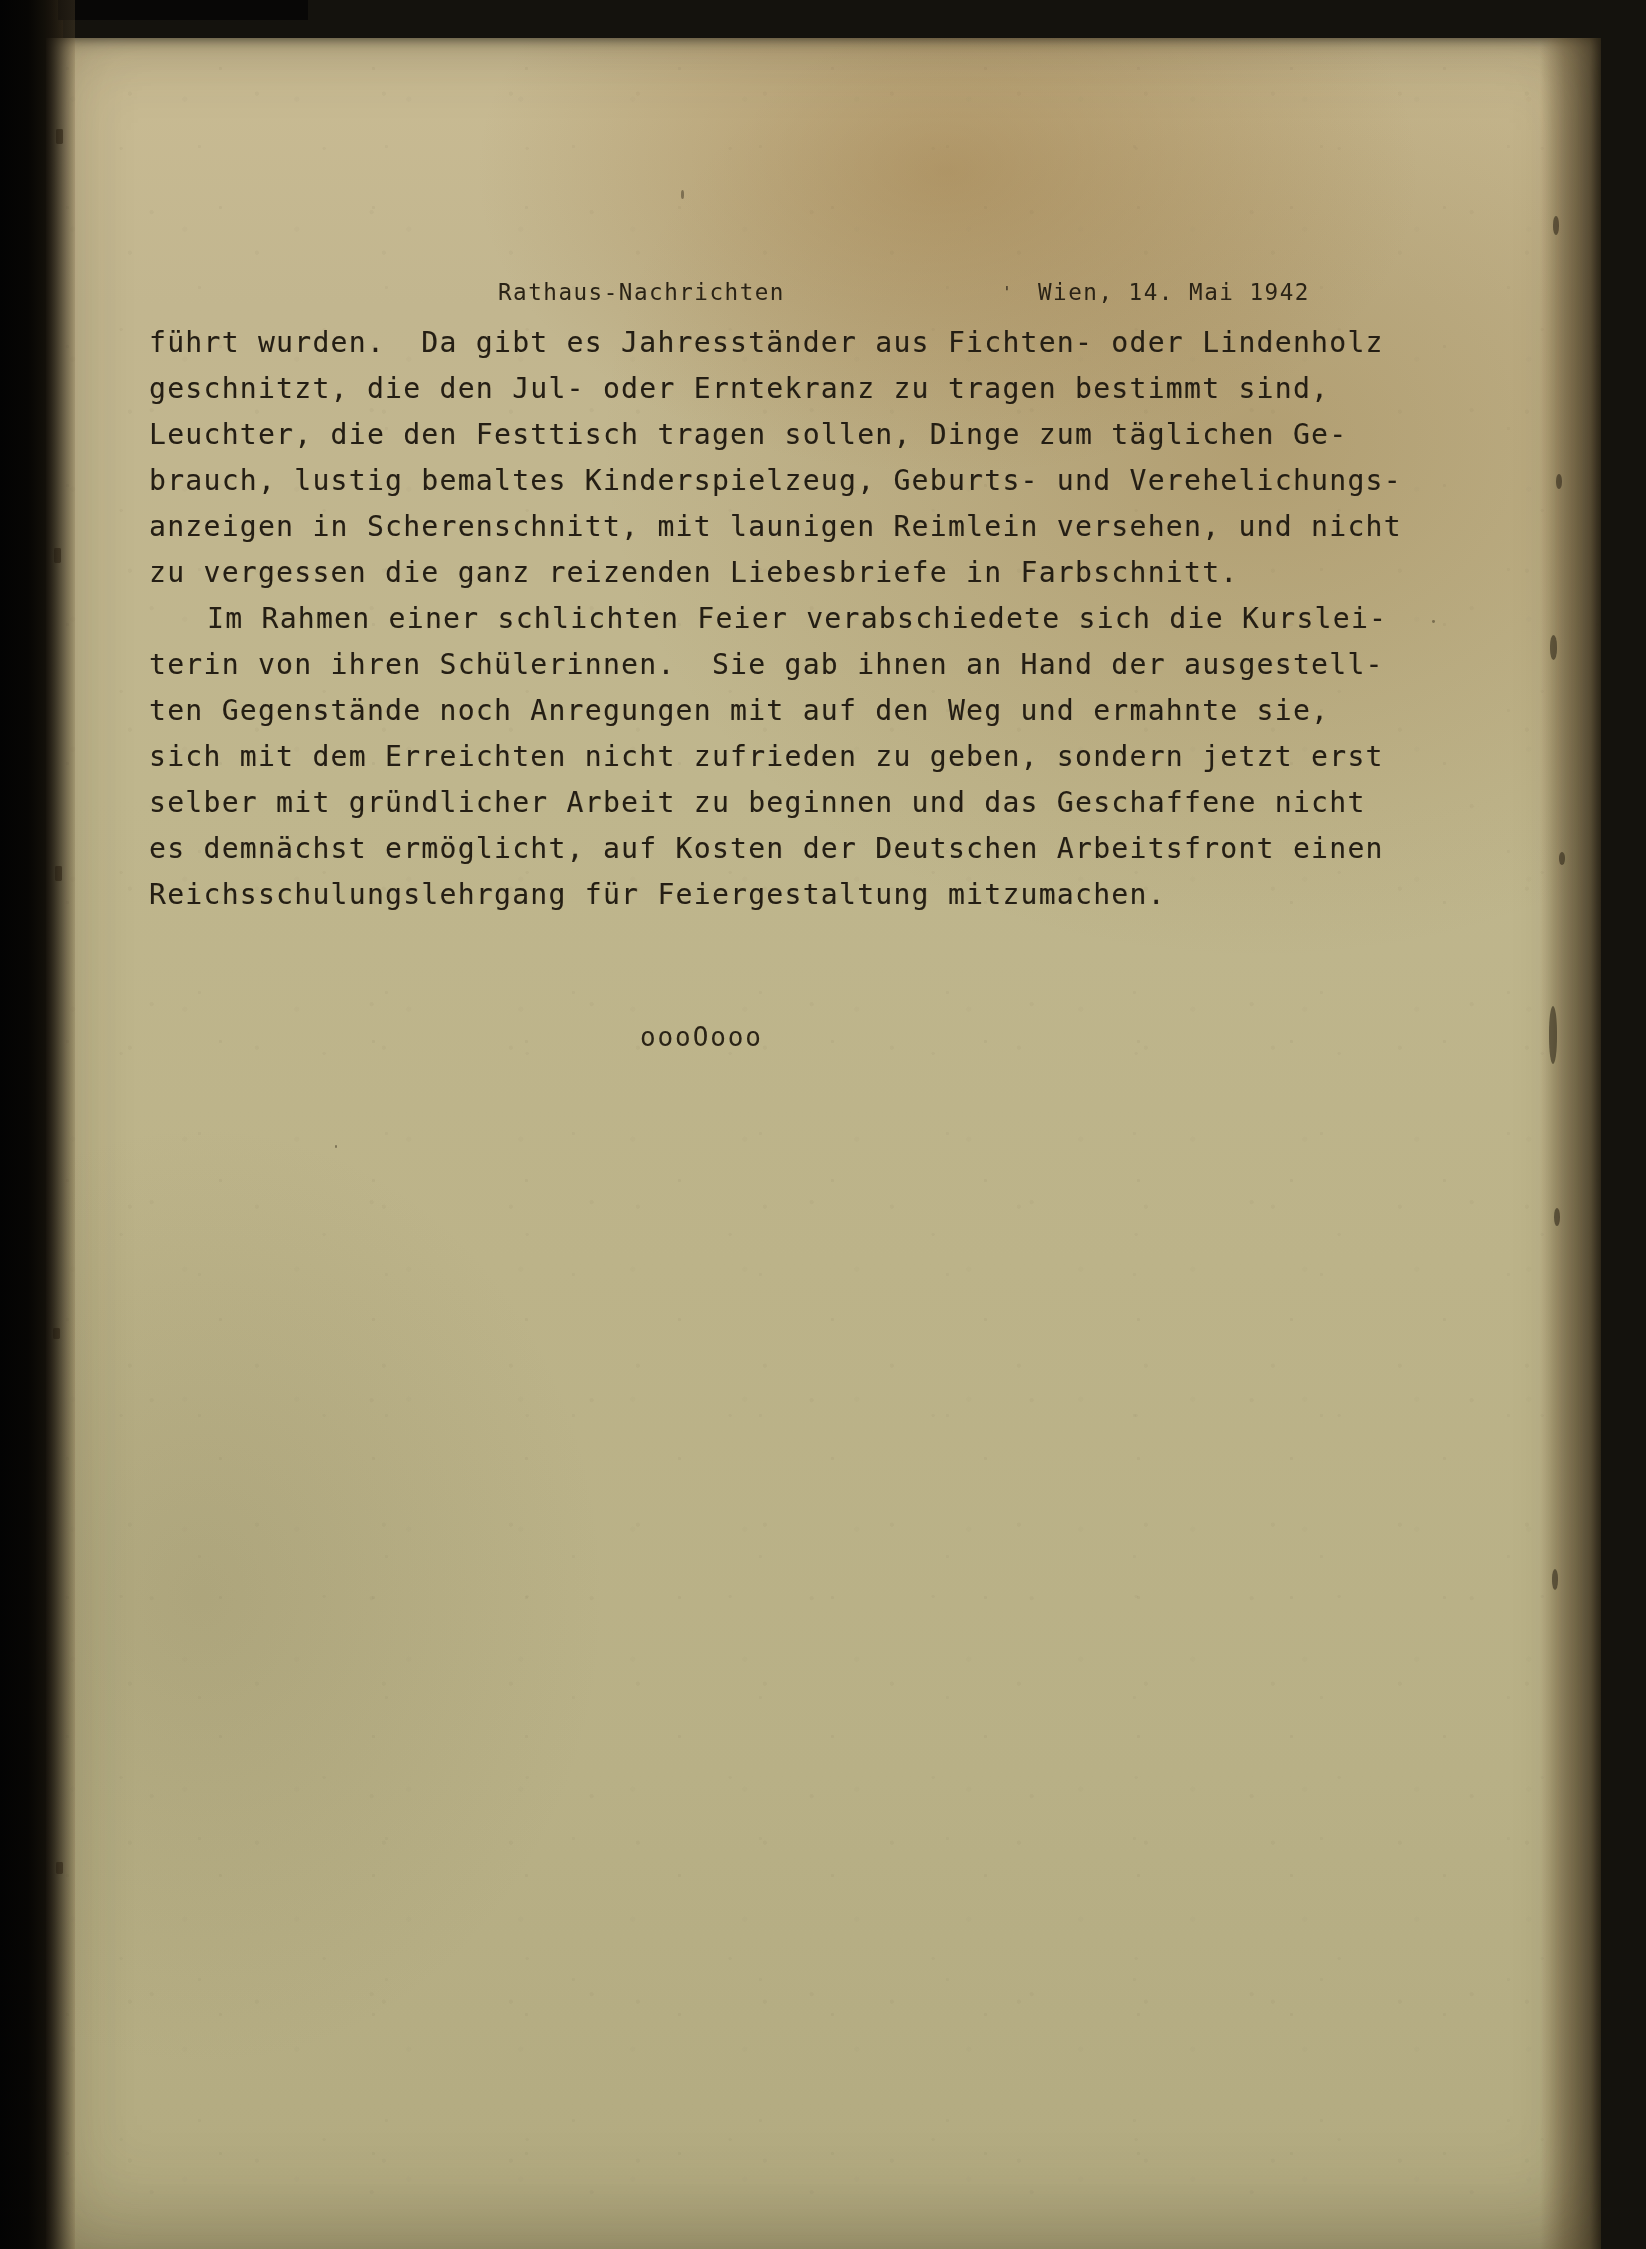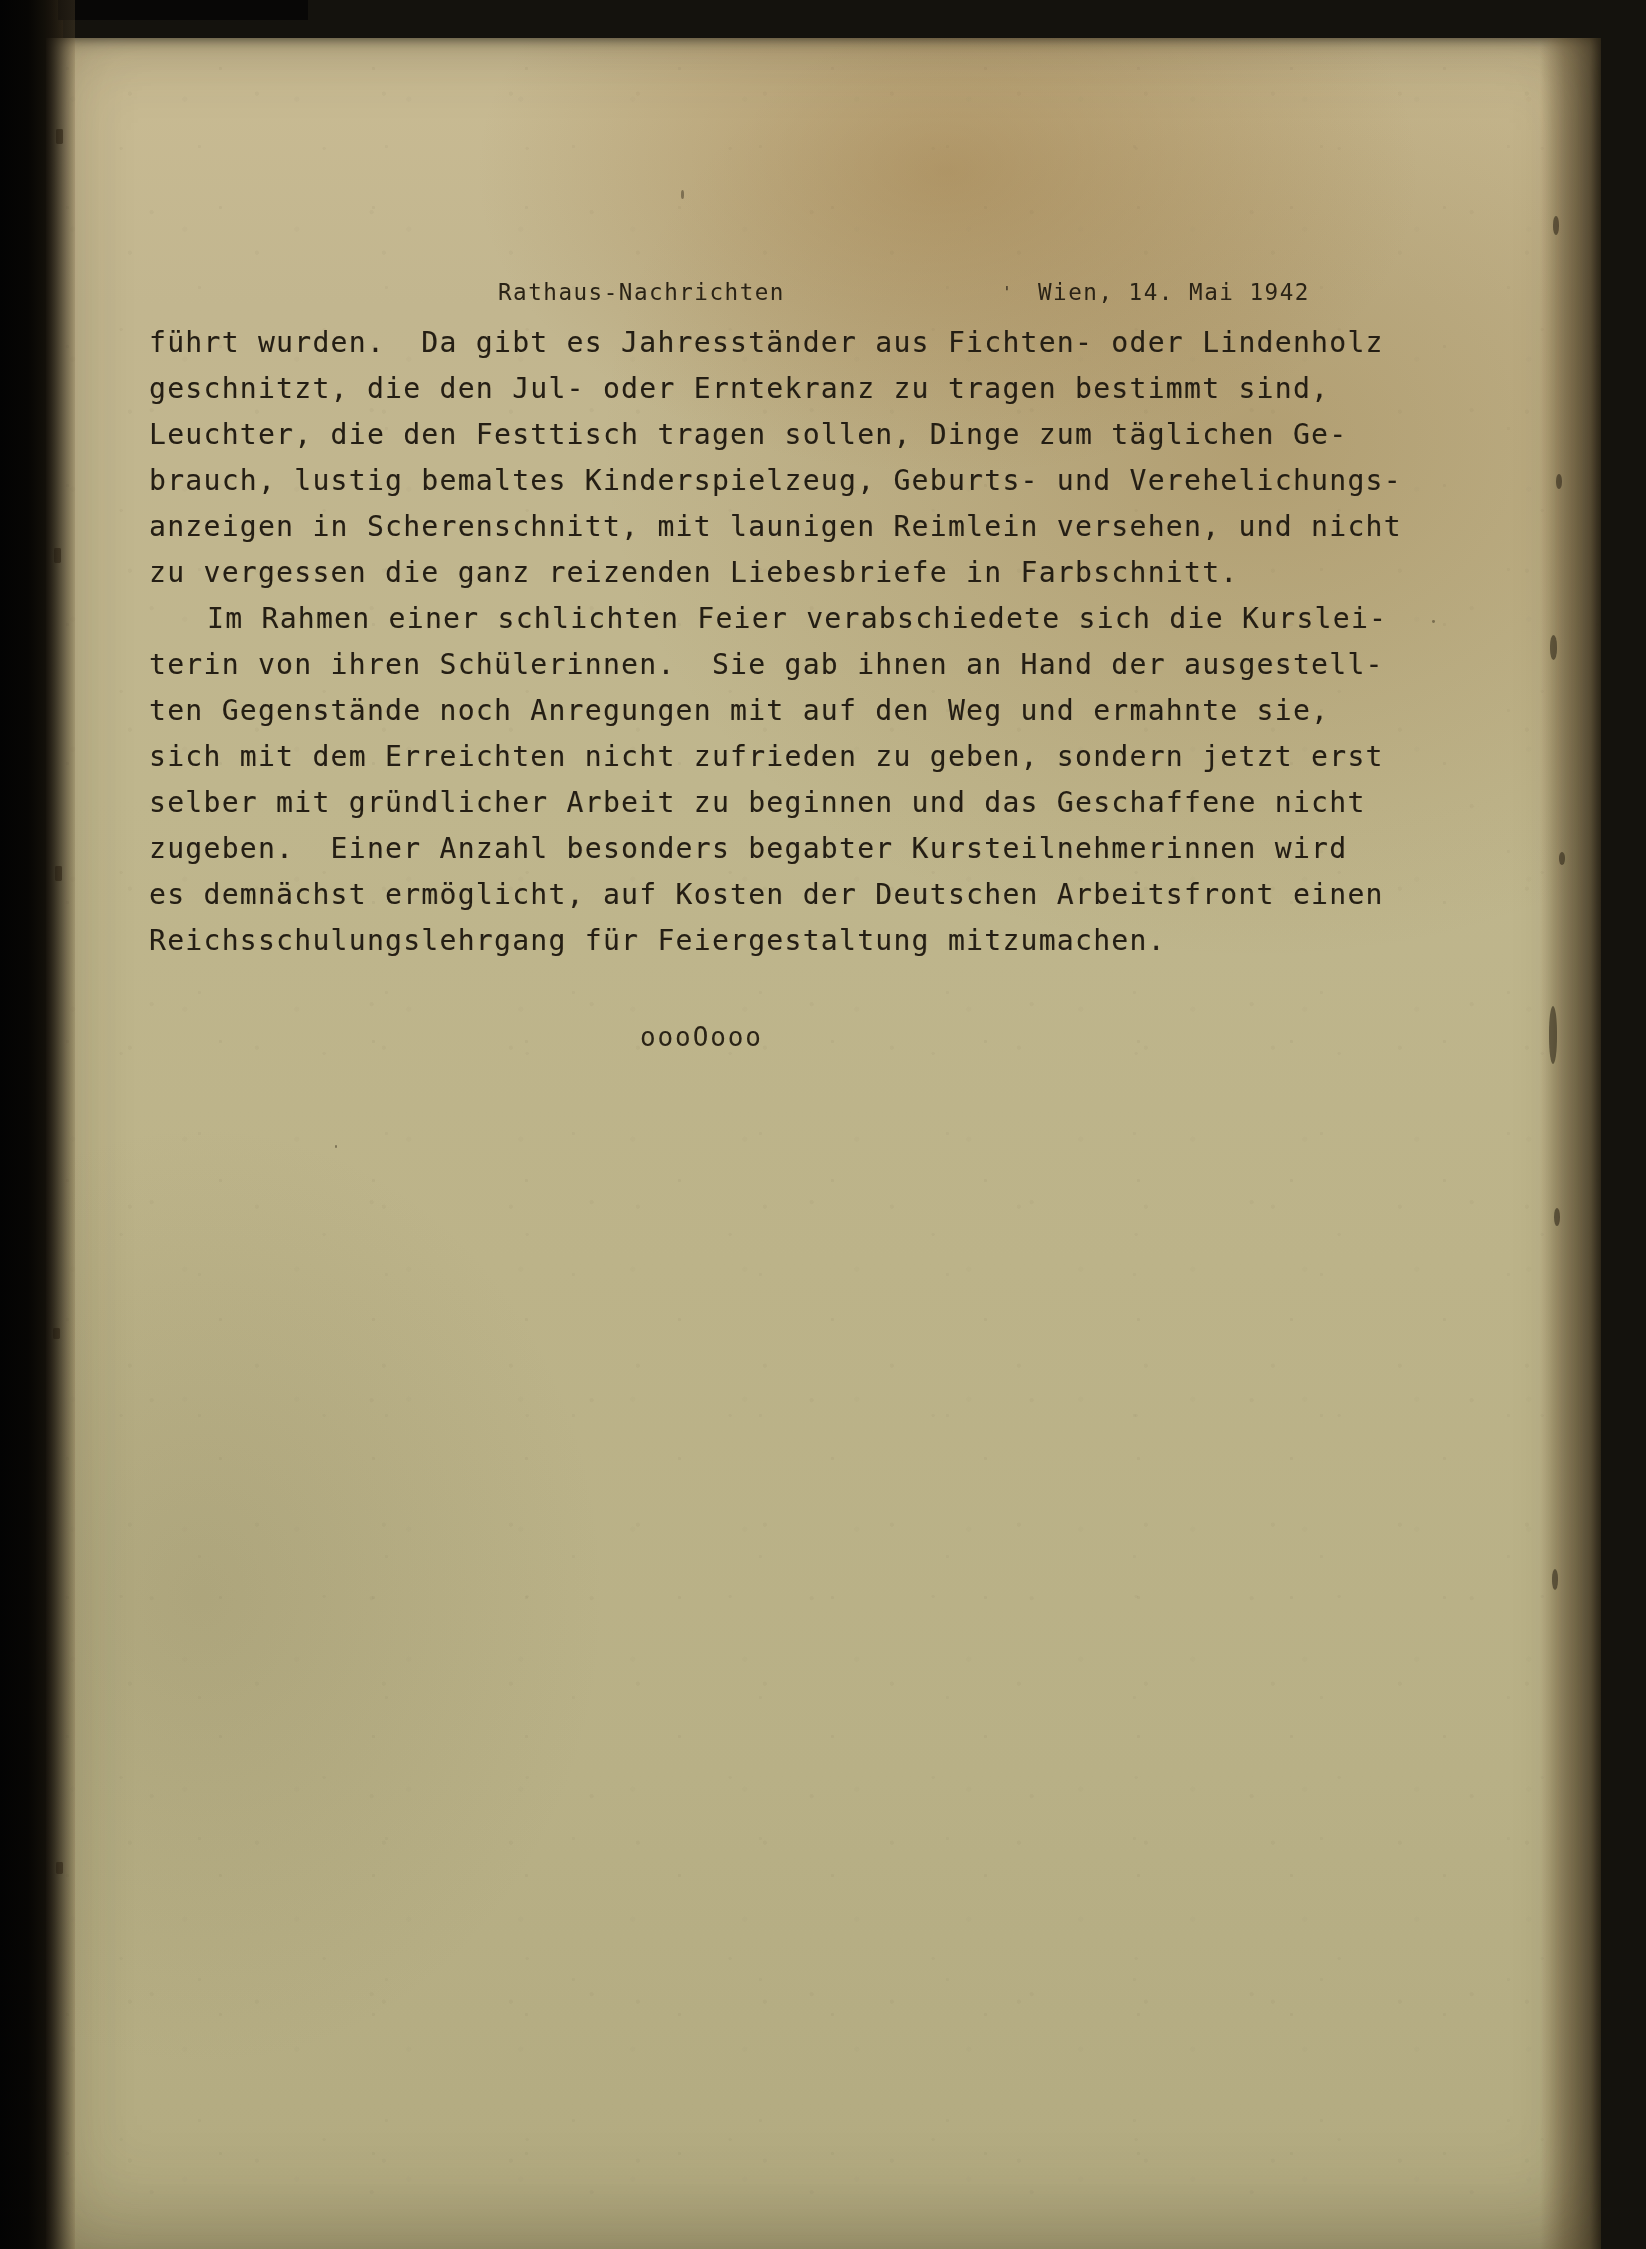--- a/index.html
+++ b/index.html
@@ -224,21 +224,20 @@
           <div class="line">anzeigen in Scherenschnitt, mit launigen Reimlein versehen, und nicht</div>
           <div class="line">zu vergessen die ganz reizenden Liebesbriefe in Farbschnitt.</div>
         </div>
 
         <div>
           <div class="line indent">Im Rahmen einer schlichten Feier verabschiedete sich die Kurslei-</div>
           <div class="line">terin von ihren Schülerinnen.  Sie gab ihnen an Hand der ausgestell-</div>
           <div class="line">ten Gegenstände noch Anregungen mit auf den Weg und ermahnte sie,</div>
           <div class="line">sich mit dem Erreichten nicht zufrieden zu geben, sondern jetzt erst</div>
           <div class="line">selber mit gründlicher Arbeit zu beginnen und das Geschaffene nicht</div>
-          <div class="line">zugeben.  Einer Anzahl besonders begabter Kursteilnehmerinnen wird</div>
           <div class="line">es demnächst ermöglicht, auf Kosten der Deutschen Arbeitsfront einen</div>
           <div class="line">Reichsschulungslehrgang für Feiergestaltung mitzumachen.</div>
         </div>
 
       </div>
 
       <div class="rule-mark">oooOooo</div>
 
     </div>
 

